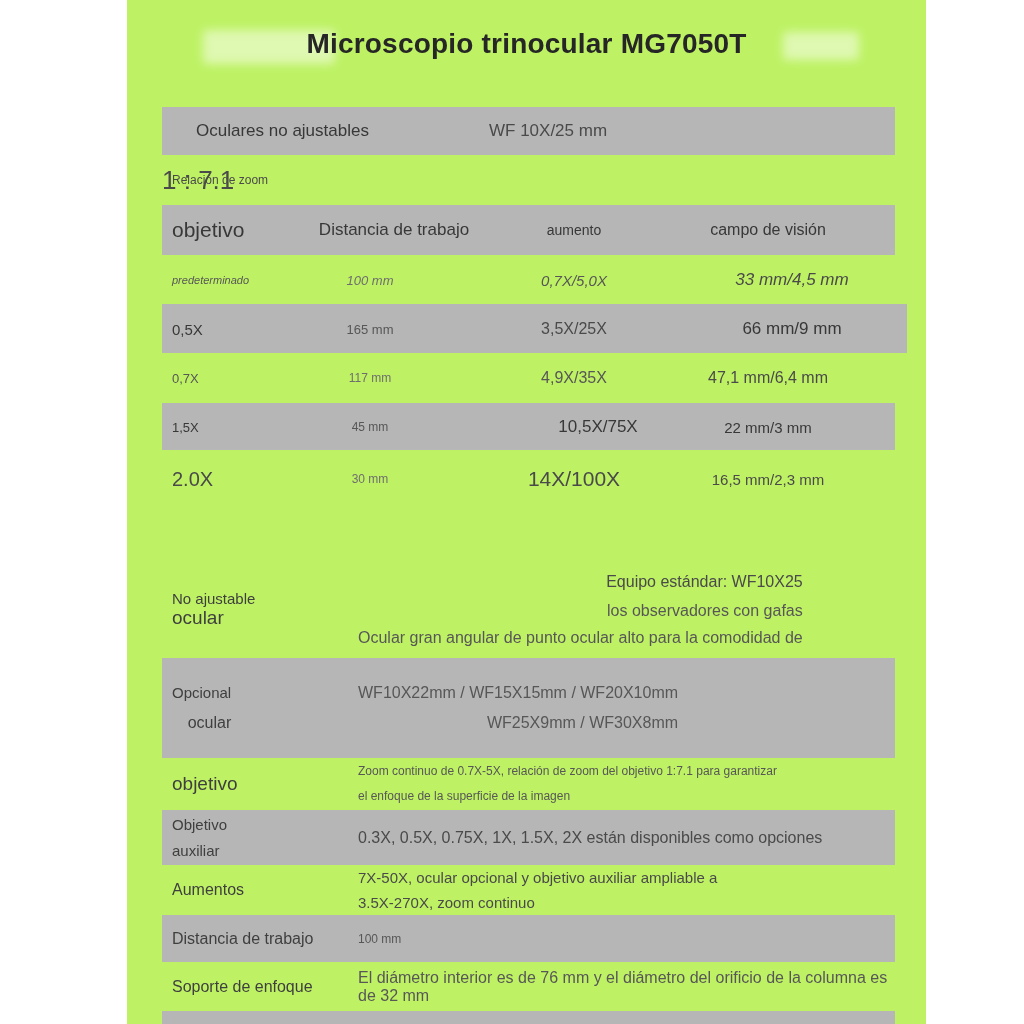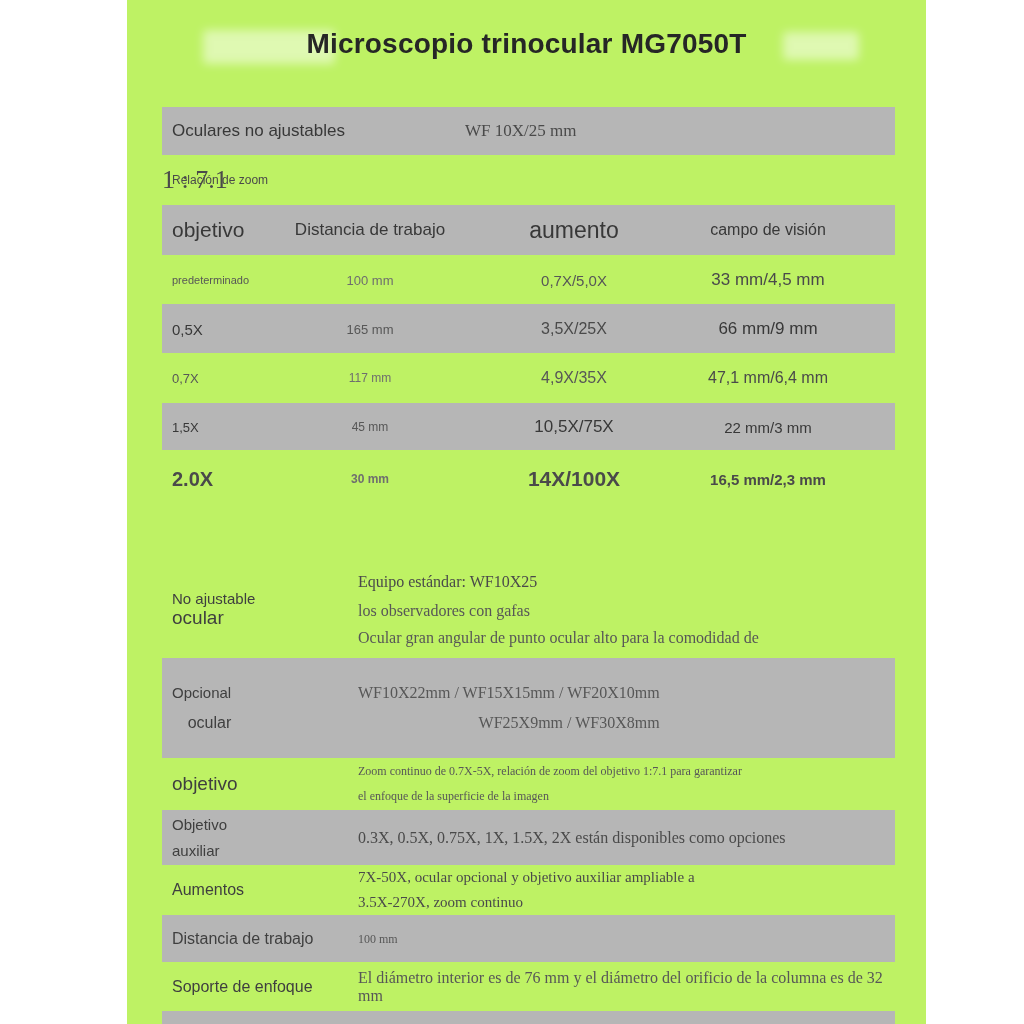--- a/index.html
+++ b/index.html
@@ -16,36 +16,36 @@
   .ghost-left{left:76px;top:30px;width:132px;height:34px;}
   .ghost-right{left:656px;top:32px;width:76px;height:28px;}
   .title{
     position:absolute;left:0;top:28px;width:100%;text-align:center;
     font-size:28px;font-weight:600;color:#262626;letter-spacing:0.2px;margin:0;
   }
   .row{position:absolute;left:35px;width:733px;}
   .gray{background:#b6b6b6;}
   
   .lbl{position:absolute;left:10px;top:50%;transform:translateY(-50%);color:#3f3f3f;}
-  .val{position:absolute;left:196px;top:50%;transform:translateY(-50%);color:#4c4c4c;font-family:Liberation Serif, serif;}
+  .val{position:absolute;left:196px;top:50%;transform:translateY(-50%);color:#4c4c4c;}
   .val.center{left:0;width:100%;}
   .val.row1pos{left:303px;}
   
   .c{position:absolute;top:50%;transform:translateY(-50%);text-align:center;white-space:nowrap;}
   .c1{left:10px;text-align:left;}
   .c2{left:108px;width:200px;}
   .c3{left:312px;width:200px;}
   .c4{left:481px;width:250px;}
   
   .fs11{font-size:11px;} .fs12{font-size:12px;} .fs13{font-size:13px;}
   .fs14{font-size:16px;} .fs15{font-size:15px;} .fs16{font-size:16px;}
-  .fs17{font-size:17px;} .fs18{font-size:23px;} .fs19{font-size:19px;}
+  .fs17{font-size:17px;margin-left:24px;} .fs18{font-size:14px;} .fs19{font-size:19px;}
   .fs20{font-size:20px;} .fs21{font-size:21px;} .fs26{font-size:26px;}
   .ink1{color:#383838;} .ink2{color:#4a4a4a;} .ink3{color:#575757;} .ink4{color:#6e6e6e;}
-  .lh25{line-height:25px;} .lh27{line-height:27px;} .lh30{line-height:30px;text-align:right;}
+  .lh25{line-height:25px;} .lh27{line-height:27px;text-align:right;} .lh30{line-height:30px;text-align:right;}
   .mb2{margin-bottom:2px;} .mb4{}
 </style>
 </head>
 <body>
 
 <div class="panel">
 
   <div class="ghost ghost-left"></div>
   <div class="ghost ghost-right"></div>
 
@@ -61,49 +61,49 @@
     <span class="val center fs26 ink2">1 : 7.1</span>
   </div>
 
   <div class="row gray" style="top:205px;height:50px;">
     <span class="c c1 fs21 ink1">objetivo</span>
     <span class="c c2 fs17 ink1">Distancia de trabajo</span>
     <span class="c c3 fs18 ink1">aumento</span>
     <span class="c c4 fs14 ink1">campo de visión</span>
   </div>
 
-  <div class="row" style="top:255px;height:49px;">
+  <div class="row" style="top:255px;height:49px;font-style:italic;">
     <span class="c c1 fs11 ink3">predeterminado</span>
     <span class="c c2 fs13 ink4">100 mm</span>
     <span class="c c3 fs15 ink3">0,7X/5,0X</span>
     <span class="c c4 fs17 ink2">33 mm/4,5 mm</span>
   </div>
 
-  <div class="row gray" style="top:304px;height:49px;">
+  <div class="row gray" style="top:304px;height:49px;padding-left:12px;">
     <span class="c c1 fs15 ink1">0,5X</span>
     <span class="c c2 fs13 ink3">165 mm</span>
     <span class="c c3 fs16 ink2">3,5X/25X</span>
     <span class="c c4 fs17 ink1">66 mm/9 mm</span>
   </div>
 
   <div class="row" style="top:353px;height:50px;">
     <span class="c c1 fs13 ink3">0,7X</span>
     <span class="c c2 fs12 ink4">117 mm</span>
     <span class="c c3 fs16 ink3">4,9X/35X</span>
     <span class="c c4 fs16 ink2">47,1 mm/6,4 mm</span>
   </div>
 
   <div class="row gray" style="top:403px;height:47px;">
     <span class="c c1 fs13 ink1">1,5X</span>
     <span class="c c2 fs12 ink3">45 mm</span>
     <span class="c c3 fs17 ink1">10,5X/75X</span>
     <span class="c c4 fs15 ink1">22 mm/3 mm</span>
   </div>
 
-  <div class="row" style="top:450px;height:57px;font-weight:bold;">
+  <div class="row" style="top:450px;height:57px;">
     <span class="c c1 fs20 ink2">2.0X</span>
     <span class="c c2 fs12 ink4">30 mm</span>
     <span class="c c3 fs21 ink2">14X/100X</span>
     <span class="c c4 fs15 ink2">16,5 mm/2,3 mm</span>
   </div>
 
 
   <div class="row" style="top:559px;height:99px;">
     <div class="lbl">
       <div class="fs15 mb4">No ajustable</div>

